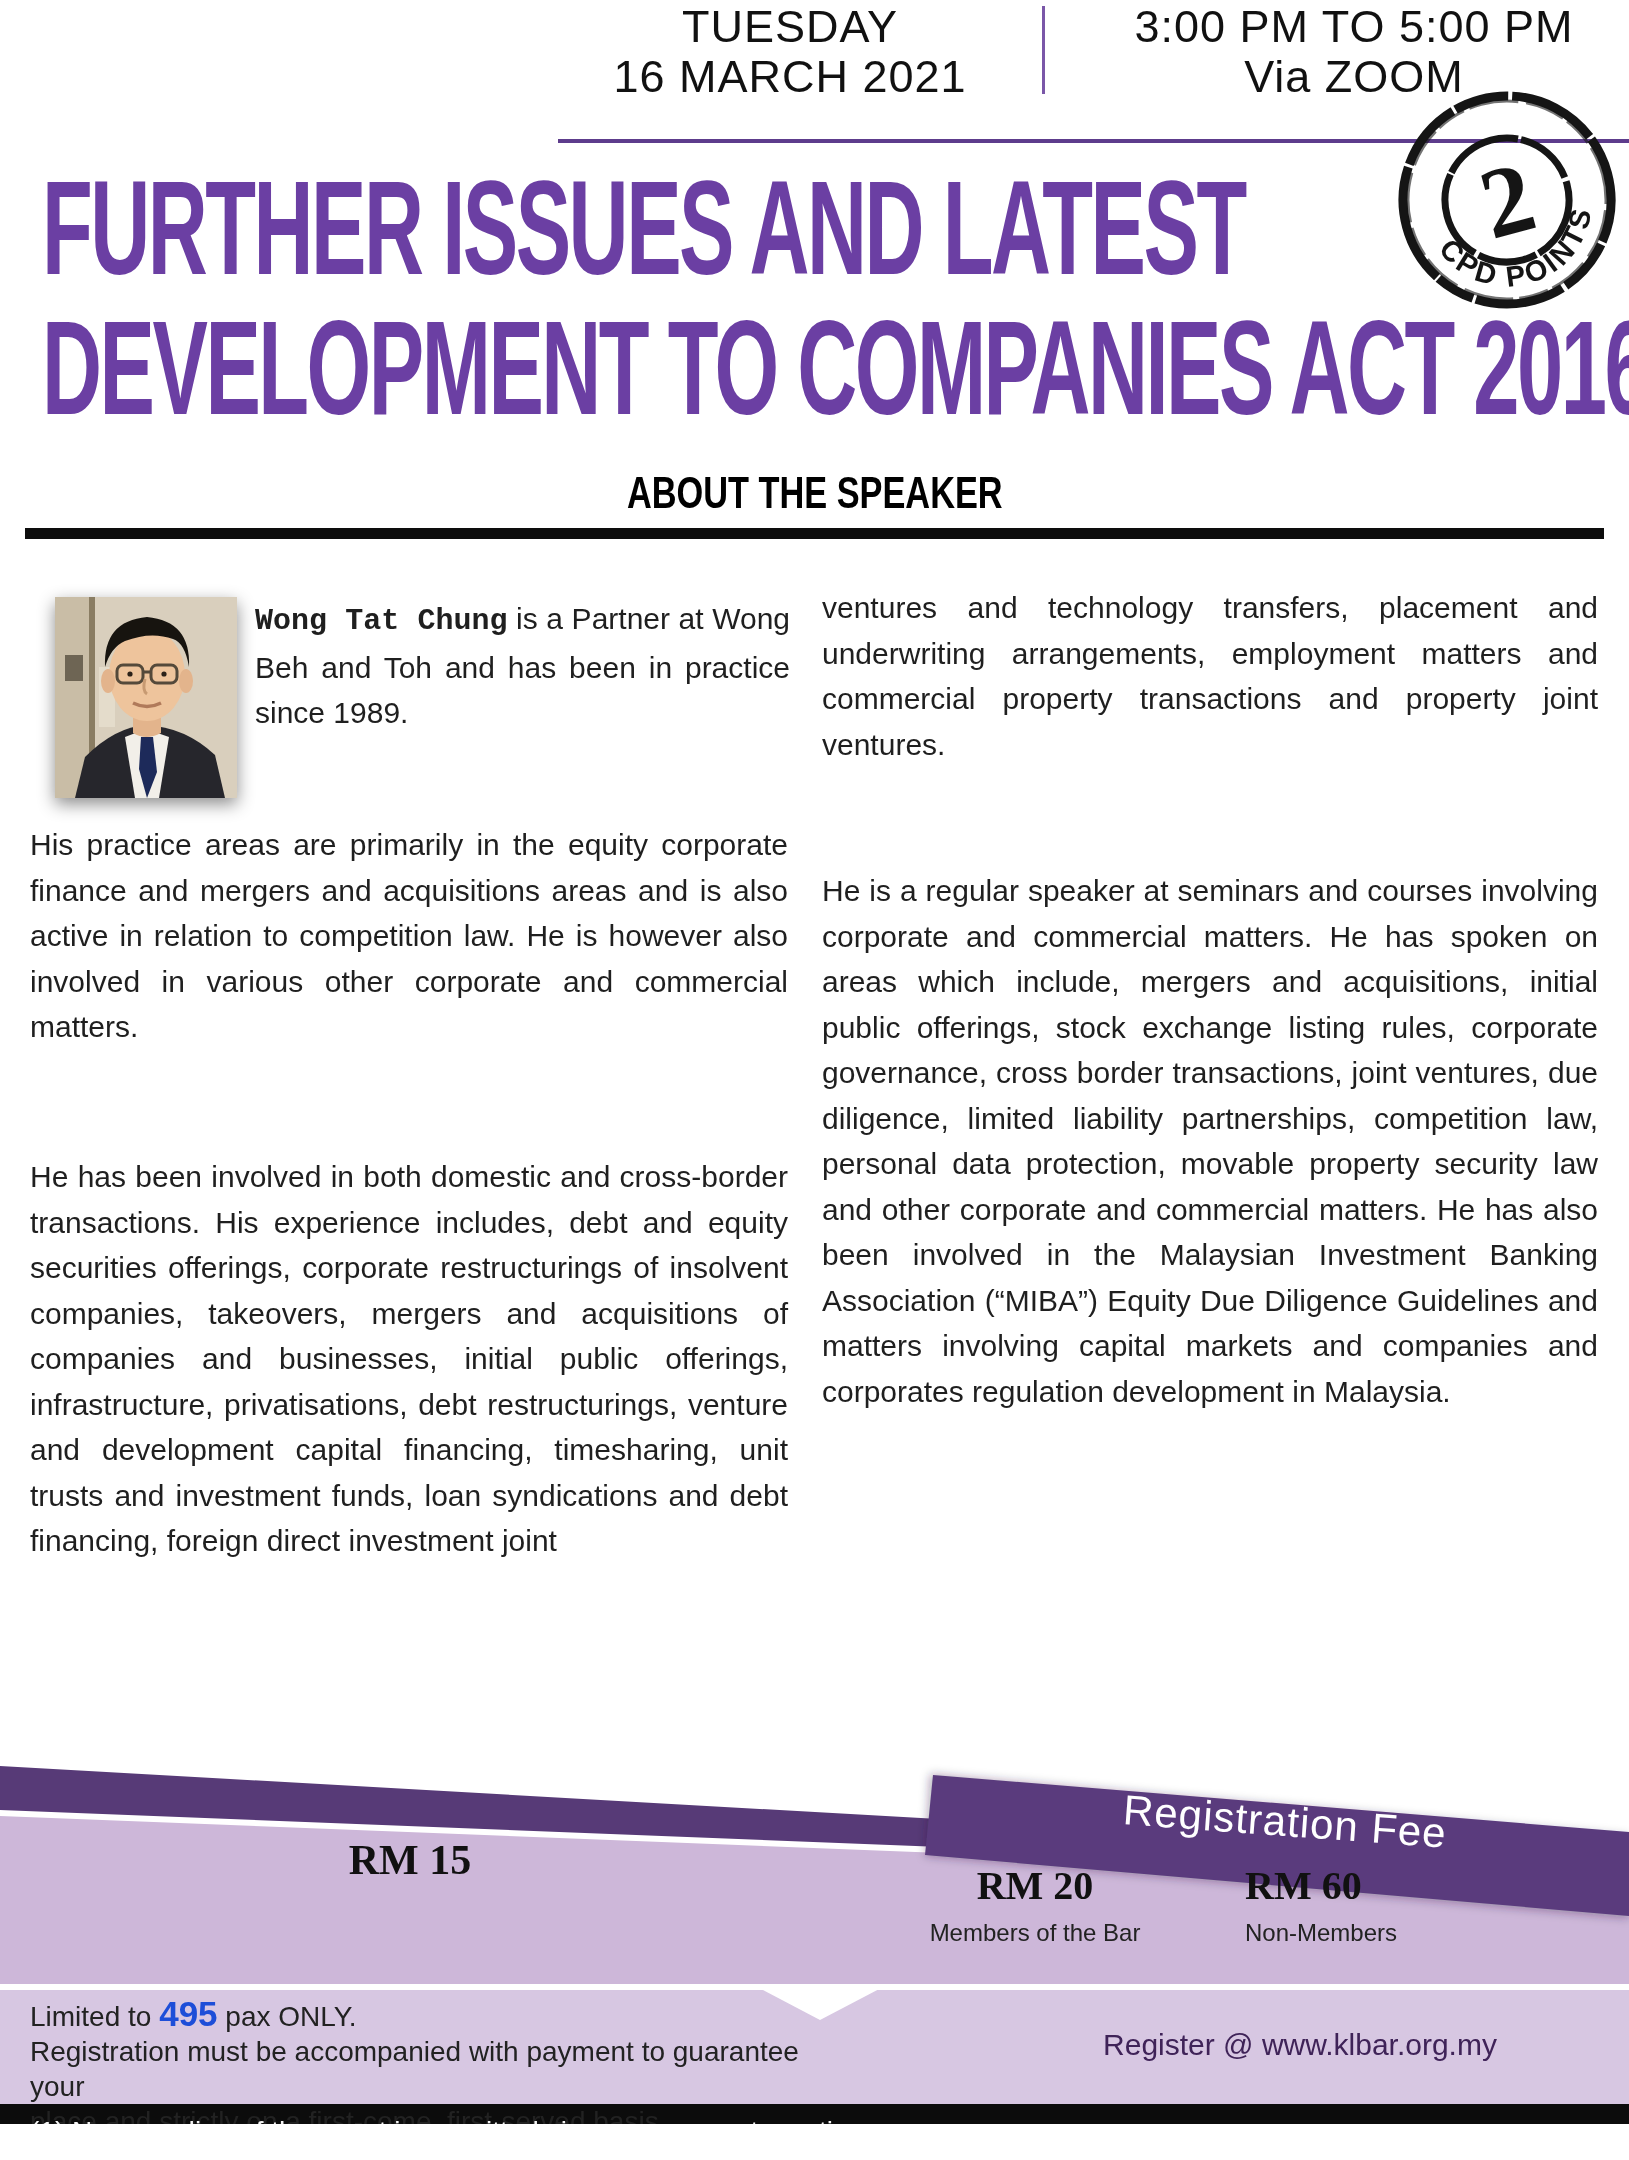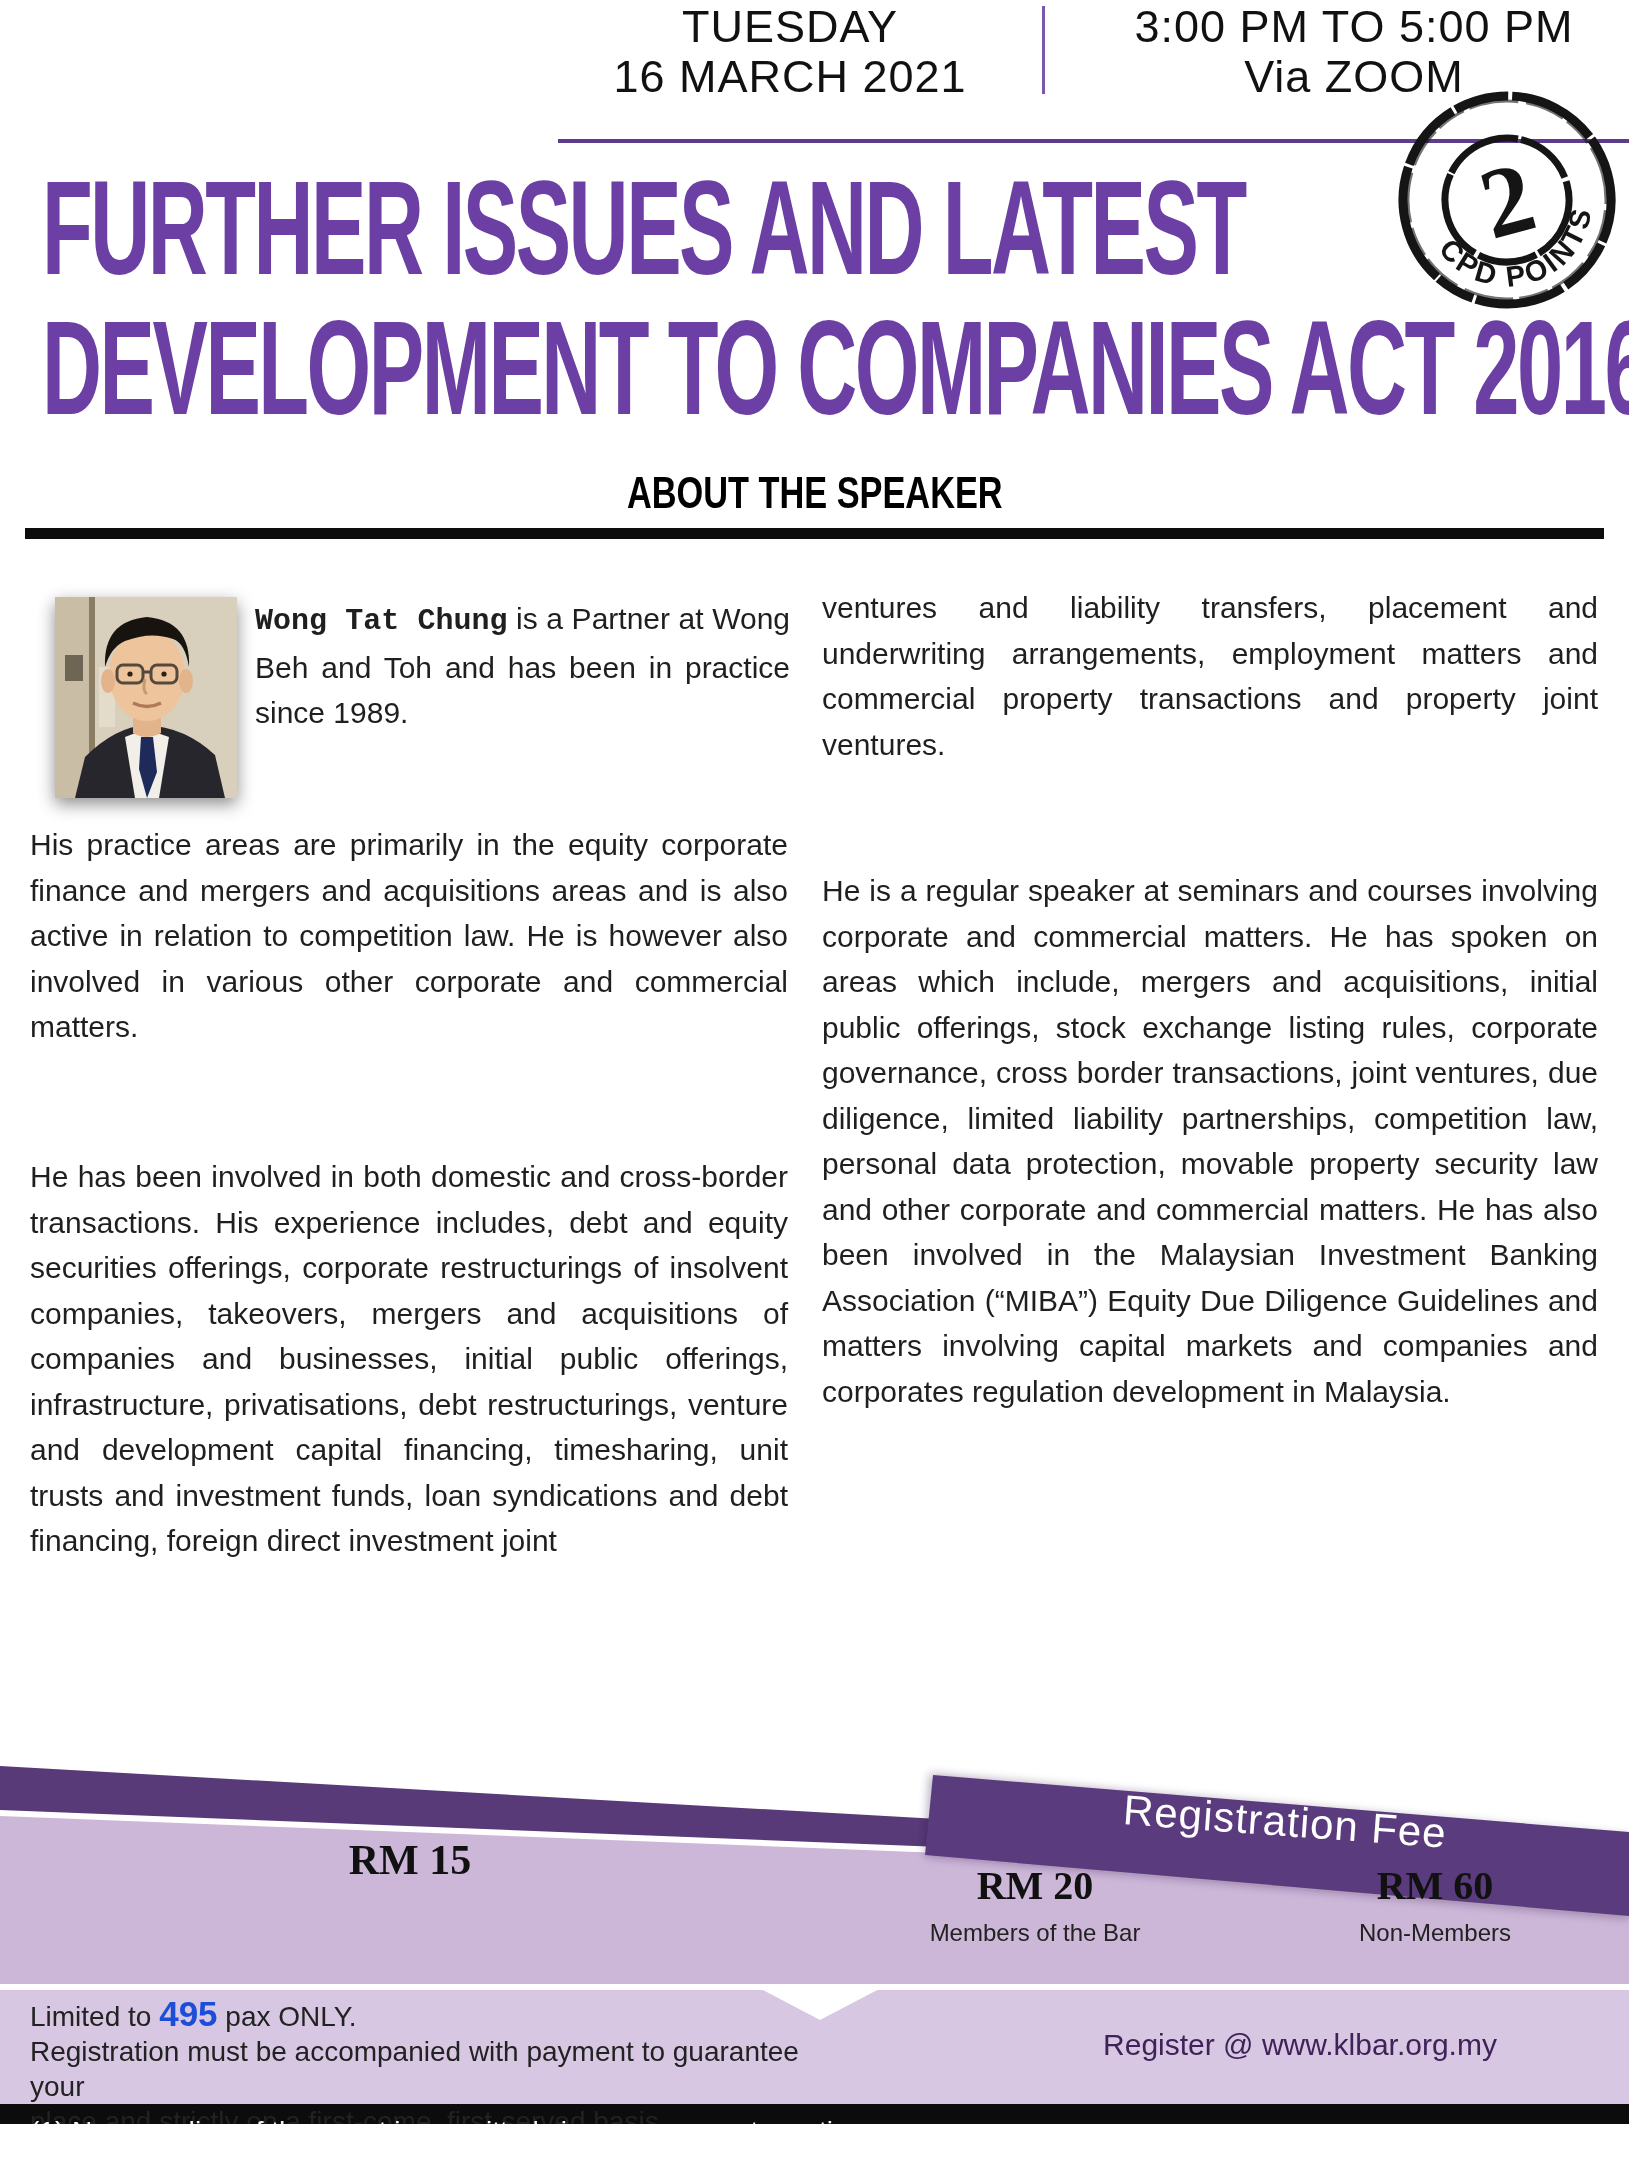--- a/index.html
+++ b/index.html
@@ -33,21 +33,21 @@
   
   .bottom-svg{position:absolute;left:0;top:1740px;}
   .ribbon-text{position:absolute;left:985px;top:1798px;width:600px;text-align:center;
     color:#ffffff;font-size:42px;letter-spacing:1px;transform:rotate(4.2deg);}
   
   .fee-price{font-family:"Liberation Serif", serif;font-weight:700;color:#111;}
   .fee1{position:absolute;left:60px;top:1836px;width:700px;text-align:center;}
   .fee1 .fee-price{font-size:42px;}
   .fee-desc{font-size:22px;line-height:28px;color:#222;}
   .fee2{position:absolute;left:835px;top:1862px;width:400px;text-align:center;}
-  .fee3{position:absolute;left:1245px;top:1862px;width:380px;text-align:center;}
+  .fee3{position:absolute;left:1245px;top:1862px;width:380px;}
   .fee2 .fee-price,.fee3 .fee-price{font-size:40px;}
   .fee2 .fee-desc,.fee3 .fee-desc{font-size:24px;margin-top:10px;}
   .fee1 .fee-desc{margin-top:8px;}
   
   .limit{position:absolute;left:30px;top:1996px;width:800px;font-size:28px;line-height:35px;color:#222;}
   .limit .num{font-size:35px;font-weight:700;color:#1d4ed8;}
   .register-at{position:absolute;left:1020px;top:2028px;width:560px;text-align:center;
     font-size:30px;color:#3f2358;}
   .footer-note{position:absolute;left:30px;top:2116px;width:1500px;color:#f5f5f5;font-size:28px;}
 </style>
@@ -126,21 +126,21 @@
     </svg>
   </div>
 
   <div class="para" style="left:255px;top:596px;width:535px;">
     <span class="b">Wong Tat Chung</span><span> is a Partner at Wong Beh and Toh and has been in practice since 1989.</span>
   </div>
 
   <div class="para" style="left:30px;top:822px;width:758px;">His practice areas are primarily in the equity corporate finance and mergers and acquisitions areas and is also active in relation to competition law. He is however also involved in various other corporate and commercial matters.</div>
   <div class="para" style="left:30px;top:1154px;width:758px;">He has been involved in both domestic and cross-border transactions. His experience includes, debt and equity securities offerings, corporate restructurings of insolvent companies, takeovers, mergers and acquisitions of companies and businesses, initial public offerings, infrastructure, privatisations, debt restructurings, venture and development capital financing, timesharing, unit trusts and investment funds, loan syndications and debt financing, foreign direct investment joint</div>
 
-  <div class="para" style="left:822px;top:585px;width:776px;">ventures and liability transfers, placement and underwriting arrangements, employment matters and commercial property transactions and property joint ventures.</div>
+  <div class="para" style="left:822px;top:585px;width:776px;">ventures and technology transfers, placement and underwriting arrangements, employment matters and commercial property transactions and property joint ventures.</div>
   <div class="para" style="left:822px;top:868px;width:776px;">He is a regular speaker at seminars and courses involving corporate and commercial matters. He has spoken on areas which include, mergers and acquisitions, initial public offerings, stock exchange listing rules, corporate governance, cross border transactions, joint ventures, due diligence, limited liability partnerships, competition law, personal data protection, movable property security law and other corporate and commercial matters. He has also been involved in the Malaysian Investment Banking Association (“MIBA”) Equity Due Diligence Guidelines and matters involving capital markets and companies and corporates regulation development in Malaysia.</div>
 
   <svg class="bottom-svg" width="1629" height="420" viewBox="0 0 1629 420">
     <defs>
       <filter id="soft" x="-20%" y="-20%" width="140%" height="140%">
         <feGaussianBlur stdDeviation="5"></feGaussianBlur>
       </filter>
     </defs>
 
     <polygon points="0,26 1629,118 1629,134 0,70" fill="#573a77"></polygon>

